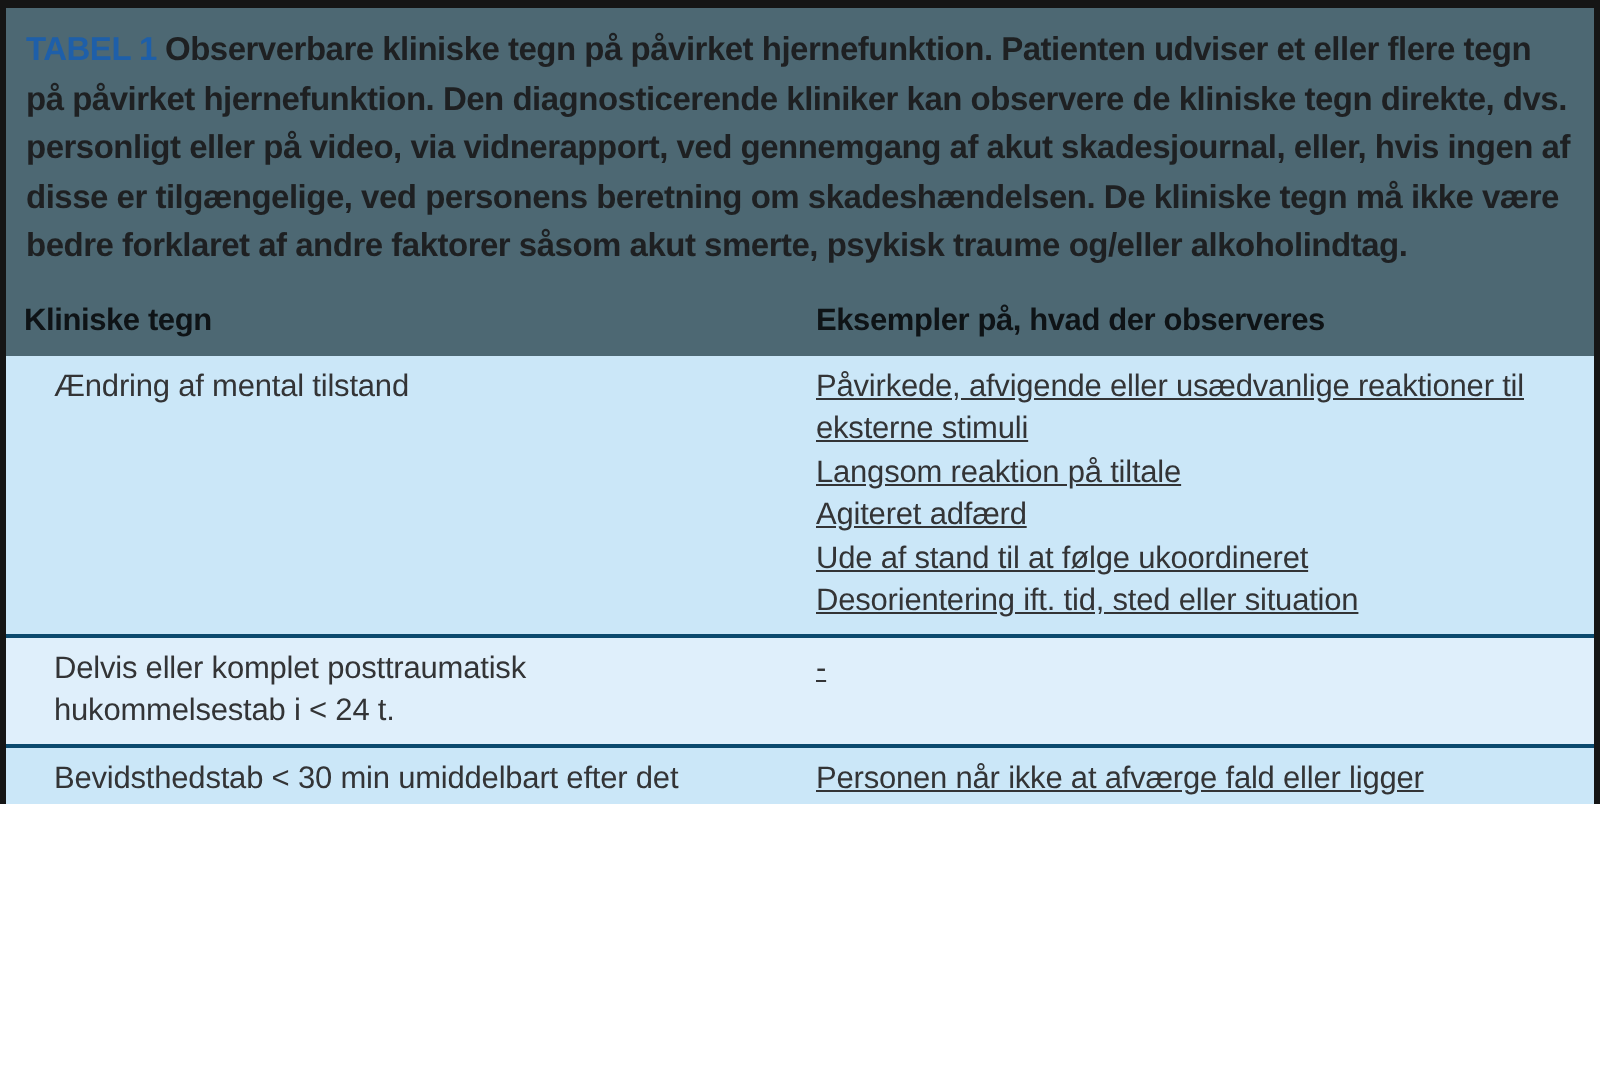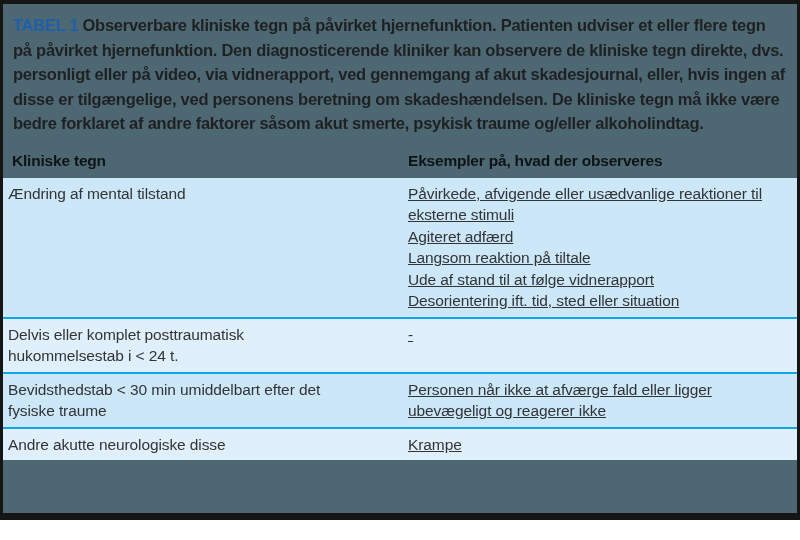--- a/index.html
+++ b/index.html
@@ -1,21 +1,21 @@
 <!DOCTYPE html>
 <html><head>
 <meta charset="utf-8">
 <style>
   * { margin: 0; padding: 0; box-sizing: border-box; }
   html, body { background: #ffffff; }
   body { font-family: "Liberation Sans", sans-serif; }
 
   .frame {
     width: 800px;
-    height: 520px;
+    height: 402px;
     background: #151515;
     padding: 4px 3px 7px 3px;
     display: flex;
     flex-direction: column;
     overflow: hidden;
   }
 
   
   .slate-head {
     background: #4d6873;
@@ -52,24 +52,24 @@
   .rows { flex: 0 0 auto; }
   .row {
     display: grid;
     grid-template-columns: 405px 1fr;
     padding: 5px 0;
     font-size: 15.5px;
     line-height: 21.5px;
     letter-spacing: -0.1px;
     color: #333436;
   }
-  .row + .row { border-top: 2px solid #0ea5e9; }
+  .row + .row { border-top: 2px solid #0c4a6e; }
   .row-odd  { background: #cbe7f8; }
   .row-even { background: #dfeffb; }
-  .cell-sign     { padding-left: 5px; padding-right: 55px; }
+  .cell-sign     { padding-left: 24px; padding-right: 55px; }
   .cell-examples { padding-right: 30px; text-decoration: underline; }
 
   
   .slate-foot {
     background: #4d6873;
     flex: 1 1 auto;
     min-height: 12px;
   }
 </style>
 </head>
@@ -84,23 +84,23 @@
       <span class="col-left">Kliniske tegn</span>
       <span class="col-right">Eksempler på, hvad der observeres</span>
     </div>
   </div>
 
   <div class="rows">
       <div class="row row-odd">
       <div class="cell-sign">Ændring af mental tilstand</div>
       <div class="cell-examples">
           <div>Påvirkede, afvigende eller usædvanlige reaktioner til eksterne stimuli</div>
+          <div>Langsom reaktion på tiltale</div>
           <div>Agiteret adfærd</div>
-          <div>Langsom reaktion på tiltale</div>
-          <div>Ude af stand til at følge vidnerapport</div>
+          <div>Ude af stand til at følge ukoordineret</div>
           <div>Desorientering ift. tid, sted eller situation</div>
         </div>
     </div>
       <div class="row row-even">
       <div class="cell-sign">Delvis eller komplet posttraumatisk hukommelsestab i &lt; 24 t.</div>
       <div class="cell-examples">
           <div>-</div>
         </div>
     </div>
       <div class="row row-odd">

